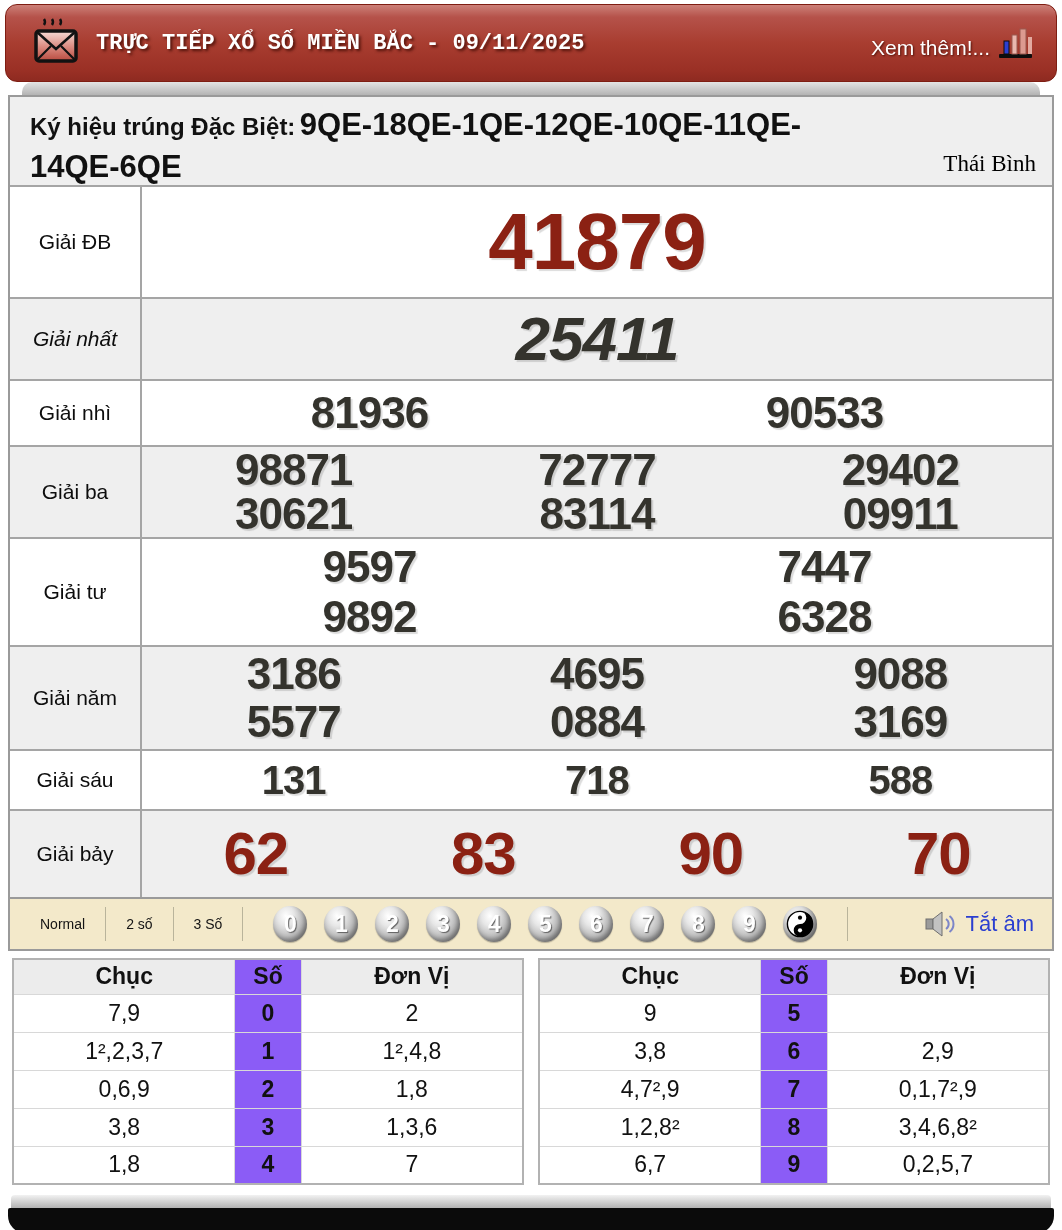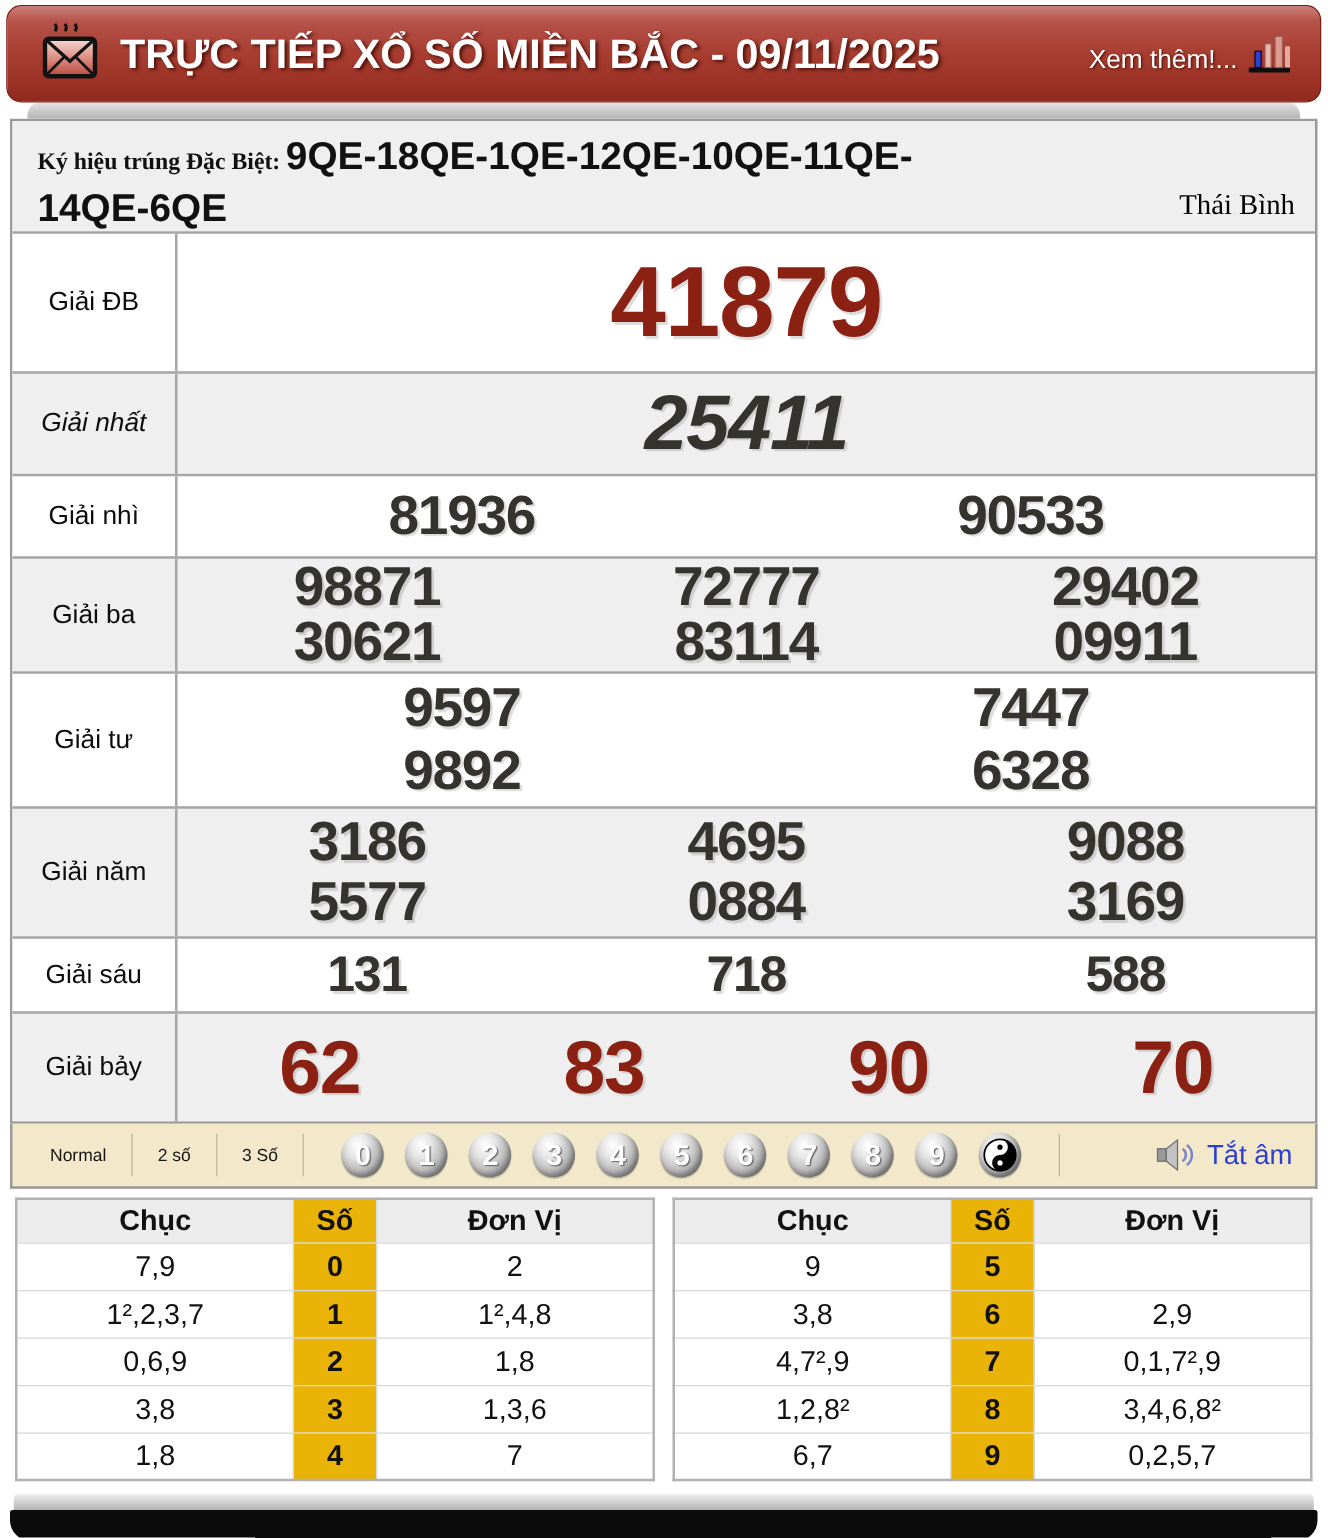--- a/index.html
+++ b/index.html
@@ -16,23 +16,23 @@
     margin:4px 5px 0 5px;
     height:78px;
     border-radius:12px;
     border:1px solid #7e1d12;
     background:linear-gradient(180deg,#cc8078 0%,#b5524a 16%,#a83d30 50%,#9a3025 86%,#8e2a20 100%);
     display:flex; align-items:center;
     padding:0 22px 0 26px;
     position:relative;
   }
   .hdr-title {
-    font-family:Liberation Sans, sans-serif;
+    font-family:Liberation Mono, monospace;
     font-weight:bold;
-    font-size:33px;
+    font-size:22px;
     color:#fff;
     text-shadow:2px 2px 3px #4f120a;
     margin-left:16px;
     white-space:nowrap;
   }
   .hdr-right { margin-left:auto; display:flex; align-items:flex-end; gap:8px; }
   .hdr-more {
     color:#fff; font-size:21px; text-shadow:1px 1px 2px #4f120a; cursor:pointer;
   }
 
@@ -67,21 +67,21 @@
   .red  { color:#8b2113; }
   .h-info{ height:88px; } .h-db{ height:112px; } .h-1{ height:82px;font-style:italic; }
   .h-2{ height:66px; }  .h-3{ height:92px; } .h-4{ height:108px; }
   .h-5{ height:104px; } .h-6{ height:60px; }  .h-7{ height:88px; }
   .s-db{ font-size:80px; } .s-1{ font-size:62px; } .s-2{ font-size:44px; }
   .s-3{ font-size:44px; }  .s-4{ font-size:44px; } .s-5{ font-size:44px; }
   .s-6{ font-size:40px; }  .s-7{ font-size:60px; }
 
   
   .info-cell { flex:1; position:relative; padding:10px 16px 8px 20px; }
-  .kh-label { font-weight:bold; font-size:19px;font-family:Liberation Serif, serif; }
+  .kh-label { font-weight:bold; font-size:24px; }
   .kh-codes { font-weight:bold; font-size:31px; }
   .kh-line2 { font-weight:bold; font-size:31px; margin-top:6px; }
   .province {
     position:absolute; right:16px; bottom:8px;
     font-family:"Liberation Serif", serif; font-size:23px; color:#000;
   }
 
   
   .toolbar {
     margin:0 8px;
@@ -109,21 +109,21 @@
 
   
   .digits-area { display:flex; gap:14px; margin:7px 12px 0 12px; }
   .dt { flex:1; border-collapse:collapse; background:#fff; border:2px solid #b2b2b2; }
   .dt th, .dt td {
     border:1px solid #d8d8d8;
     text-align:center; font-size:23px; padding:0;
   }
   .dt th { background:#ececec; font-weight:bold; height:35px; }
   .dt td { height:38px; font-weight:normal; }
-  .dt .socol { background:#eab308; font-weight:bold; width:13%; }
+  .dt .socol { background:#8b5cf6; font-weight:bold; width:13%; }
   .dt .wide { width:43.5%; }
 
   
   .footer { margin:10px 8px 0 8px; }
   .footer .gray {
     height:13px; margin:0 3px;
     background:linear-gradient(#f2f2f2,#b2b2b2);
     border-radius:4px 4px 0 0;
   }
   .footer .black {

